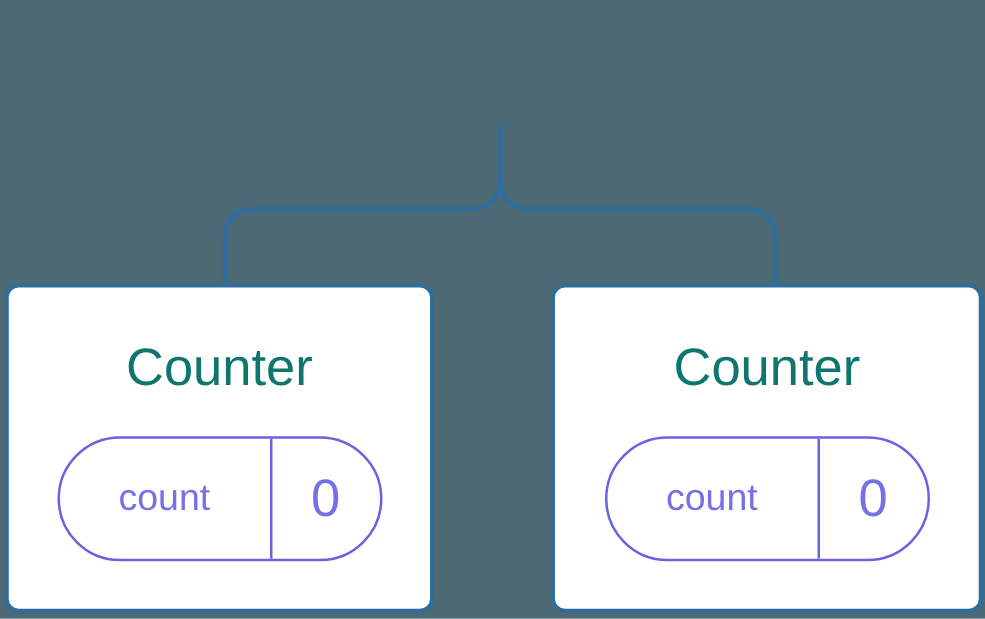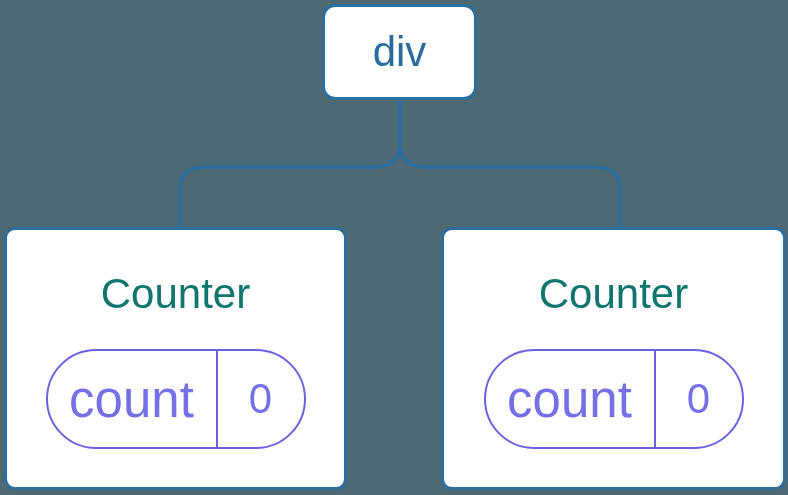--- a/index.html
+++ b/index.html
@@ -80,40 +80,37 @@
     align-items: stretch;
     overflow: hidden;
     background: #ffffff;
   }
   .pill-key {
     flex: 1 1 auto;
     display: flex;
     align-items: center;
     justify-content: center;
     border-right: 2px solid #6a63e0;
-    font-size: 51px;
+    font-size: 30px;
     color: #7570e6;
   }
   .pill-value {
     width: 86px;
     display: flex;
     align-items: center;
     justify-content: center;
     font-size: 42px;
     color: #7570e6;
   }
 </style>
 </head>
 <body>
 
 <div id="stage">
 
-  <div class="root-node">
-    <span class="root-label">div</span>
-  </div>
 
   <svg class="connector-svg" width="788" height="495" viewBox="0 0 788 495">
     <path d="M400,100 L400,143 Q400,167 376,167 L204,167 Q180,167 180,191 L180,227"></path>
     <path d="M400,100 L400,143 Q400,167 424,167 L596,167 Q620,167 620,191 L620,227"></path>
   </svg>
 
   <div class="counter-node pos-left">
     <div class="counter-title">Counter</div>
     <div class="state-pill">
       <div class="pill-key">count</div>

